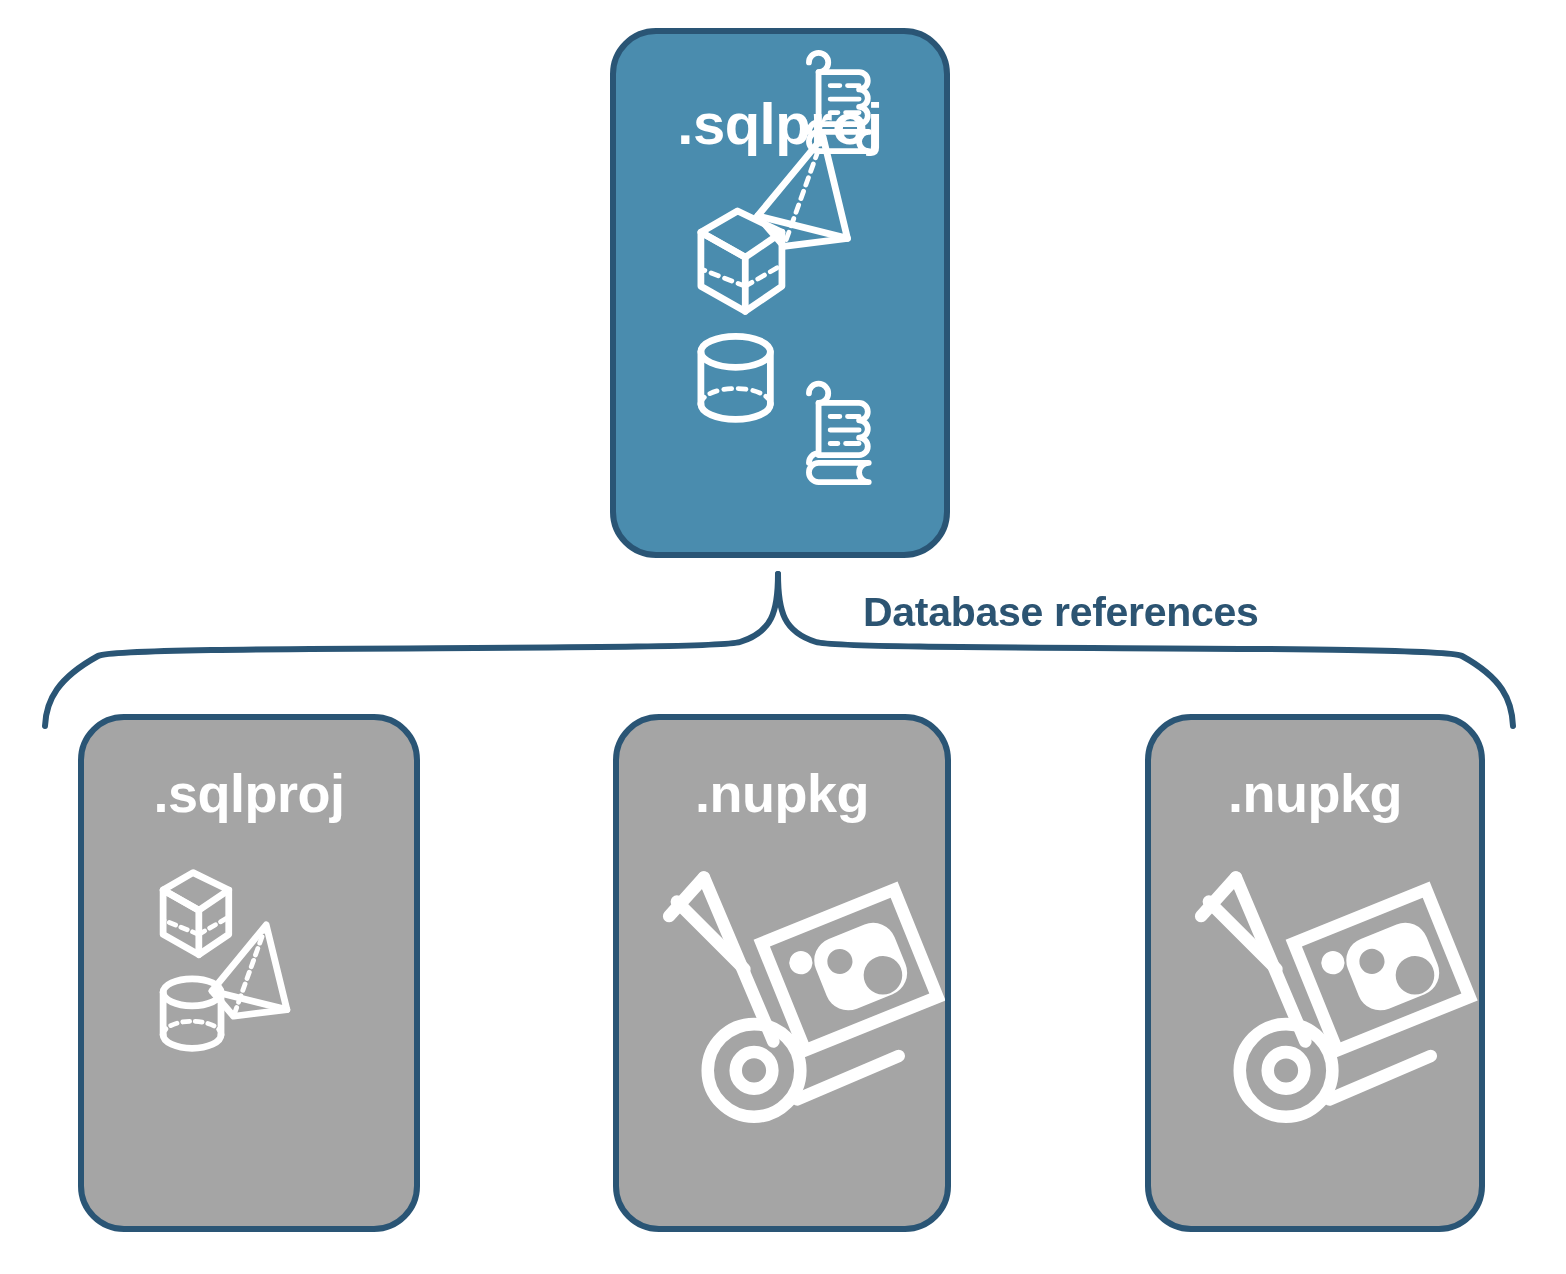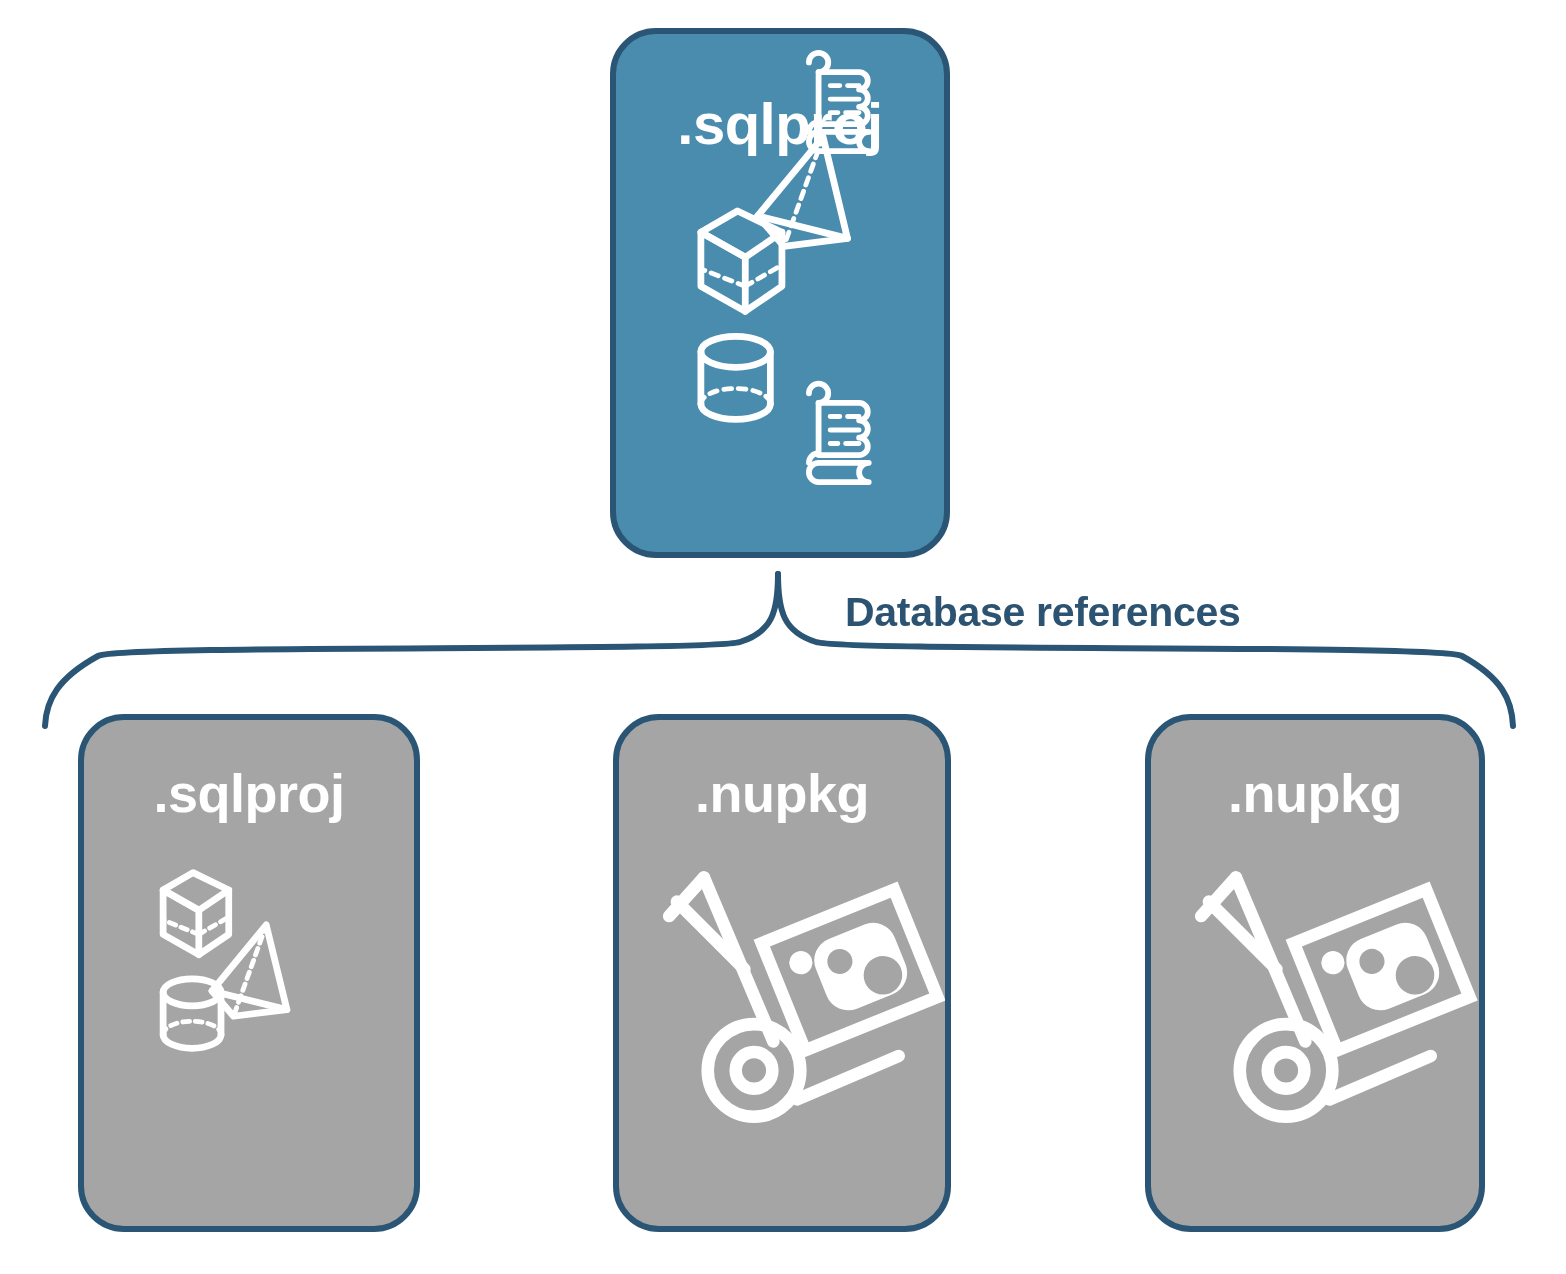--- a/index.html
+++ b/index.html
@@ -17,21 +17,21 @@
 
   #card-sqlproj{left:78px;top:714px;width:342px;height:518px;background:#a5a5a5;}
   #card-nupkg-1{left:613px;top:714px;width:338px;height:518px;background:#a5a5a5;}
   #card-nupkg-2{left:1145px;top:714px;width:340px;height:518px;background:#a5a5a5;}
   .card.gray .title{top:42px;font-size:54px;}
 
   .art{position:absolute;left:0;top:0;width:100%;height:100%;pointer-events:none;}
 
   #brace{position:absolute;left:0;top:560px;width:1566px;height:180px;}
 
-  #brace-label{position:absolute;left:845px;top:589px;
+  #brace-label{position:absolute;left:863px;top:589px;
      color:#2c5472;font-size:41px;font-weight:bold;letter-spacing:-0.3px;
      white-space:nowrap;}
 </style>
 </head>
 <body>
 
 <div id="stage">
 
   <div id="card-top" class="card blue">
     <div class="title">.sqlproj</div>

